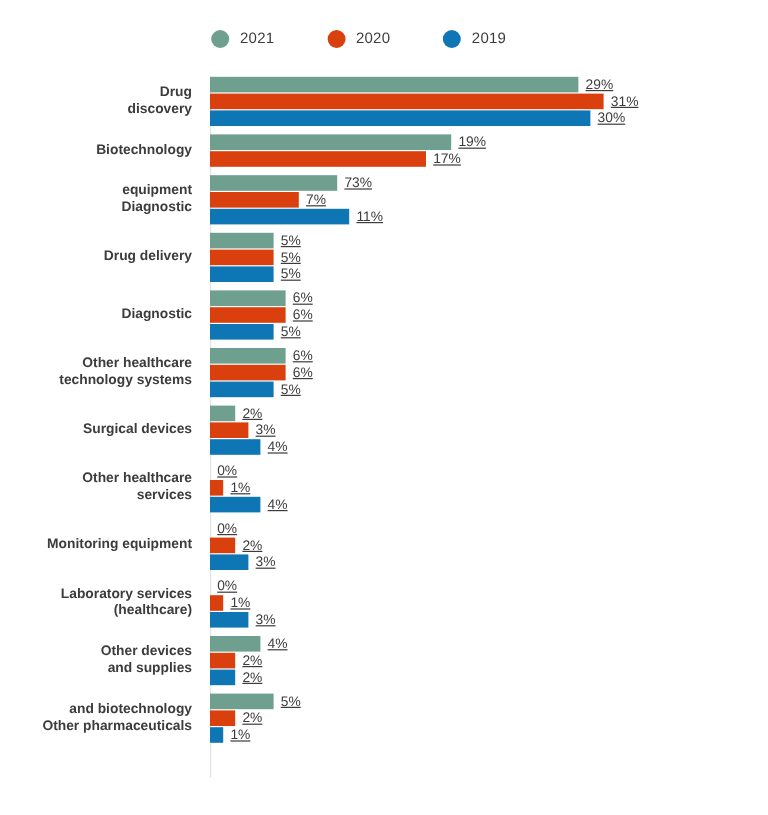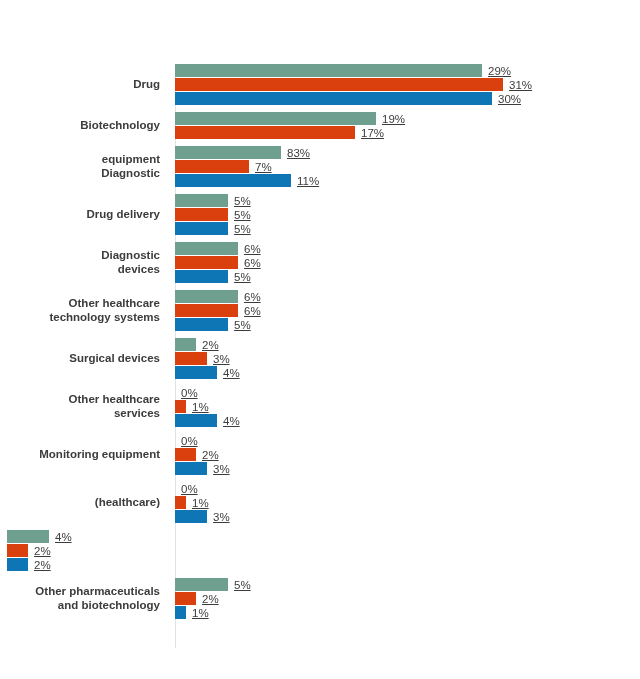--- a/index.html
+++ b/index.html
@@ -105,27 +105,42 @@
     color: #3c3c3c;
     margin-left: 6px;
     white-space: nowrap;
   }
 </style>
 </head>
 <body>
 
 <div class="chart-wrap">
 
+  <div class="legend" id="legend">
+      <div class="legend-item">
+        <span class="legend-swatch" style="background: rgb(111, 160, 143);"></span>
+        <span class="legend-label">2021</span>
+      </div>
+      <div class="legend-item">
+        <span class="legend-swatch" style="background: rgb(217, 64, 14);"></span>
+        <span class="legend-label">2020</span>
+      </div>
+      <div class="legend-item">
+        <span class="legend-swatch" style="background: rgb(15, 118, 181);"></span>
+        <span class="legend-label">2019</span>
+      </div>
+    </div>
 
   <div class="plot">
     <div class="axis-line"></div>
     <div id="groups">
         <div class="group" style="margin-bottom: 7px;">
           <div class="cat-label">
             <div>Drug</div>
+            <div>discovery</div>
           </div>
           <div class="bars">
             <div class="bar-row">
               <span class="bar" style="width: 307px; background: rgb(111, 160, 143);"></span>
               <span class="bar-value">29%</span>
             </div>
             <div class="bar-row">
               <span class="bar" style="width: 328px; background: rgb(217, 64, 14);"></span>
               <span class="bar-value">31%</span>
             </div>
@@ -151,21 +166,21 @@
           </div>
         </div>
         <div class="group" style="margin-bottom: 7px;">
           <div class="cat-label">
             <div>equipment</div>
             <div>Diagnostic</div>
           </div>
           <div class="bars">
             <div class="bar-row">
               <span class="bar" style="width: 106px; background: rgb(111, 160, 143);"></span>
-              <span class="bar-value">83%</span>
+              <span class="bar-value">73%</span>
             </div>
             <div class="bar-row">
               <span class="bar" style="width: 74px; background: rgb(217, 64, 14);"></span>
               <span class="bar-value">7%</span>
             </div>
             <div class="bar-row">
               <span class="bar" style="width: 116px; background: rgb(15, 118, 181);"></span>
               <span class="bar-value">11%</span>
             </div>
           </div>
@@ -185,21 +200,20 @@
             </div>
             <div class="bar-row">
               <span class="bar" style="width: 53px; background: rgb(15, 118, 181);"></span>
               <span class="bar-value">5%</span>
             </div>
           </div>
         </div>
         <div class="group" style="margin-bottom: 7px;">
           <div class="cat-label">
             <div>Diagnostic</div>
-            <div>devices</div>
           </div>
           <div class="bars">
             <div class="bar-row">
               <span class="bar" style="width: 63px; background: rgb(111, 160, 143);"></span>
               <span class="bar-value">6%</span>
             </div>
             <div class="bar-row">
               <span class="bar" style="width: 63px; background: rgb(217, 64, 14);"></span>
               <span class="bar-value">6%</span>
             </div>
@@ -282,57 +296,62 @@
               <span class="bar-value">2%</span>
             </div>
             <div class="bar-row">
               <span class="bar" style="width: 32px; background: rgb(15, 118, 181);"></span>
               <span class="bar-value">3%</span>
             </div>
           </div>
         </div>
         <div class="group" style="margin-bottom: 7px;">
           <div class="cat-label">
+            <div>Laboratory services</div>
             <div>(healthcare)</div>
           </div>
           <div class="bars">
             <div class="bar-row">
               <span class="bar" style="width: 0px; background: rgb(111, 160, 143);"></span>
               <span class="bar-value">0%</span>
             </div>
             <div class="bar-row">
               <span class="bar" style="width: 11px; background: rgb(217, 64, 14);"></span>
               <span class="bar-value">1%</span>
             </div>
             <div class="bar-row">
               <span class="bar" style="width: 32px; background: rgb(15, 118, 181);"></span>
               <span class="bar-value">3%</span>
             </div>
           </div>
         </div>
         <div class="group" style="margin-bottom: 7px;">
+          <div class="cat-label">
+            <div>Other devices</div>
+            <div>and supplies</div>
+          </div>
           <div class="bars">
             <div class="bar-row">
               <span class="bar" style="width: 42px; background: rgb(111, 160, 143);"></span>
               <span class="bar-value">4%</span>
             </div>
             <div class="bar-row">
               <span class="bar" style="width: 21px; background: rgb(217, 64, 14);"></span>
               <span class="bar-value">2%</span>
             </div>
             <div class="bar-row">
               <span class="bar" style="width: 21px; background: rgb(15, 118, 181);"></span>
               <span class="bar-value">2%</span>
             </div>
           </div>
         </div>
         <div class="group" style="margin-bottom: 0px;">
           <div class="cat-label">
+            <div>and biotechnology</div>
             <div>Other pharmaceuticals</div>
-            <div>and biotechnology</div>
           </div>
           <div class="bars">
             <div class="bar-row">
               <span class="bar" style="width: 53px; background: rgb(111, 160, 143);"></span>
               <span class="bar-value">5%</span>
             </div>
             <div class="bar-row">
               <span class="bar" style="width: 21px; background: rgb(217, 64, 14);"></span>
               <span class="bar-value">2%</span>
             </div>

